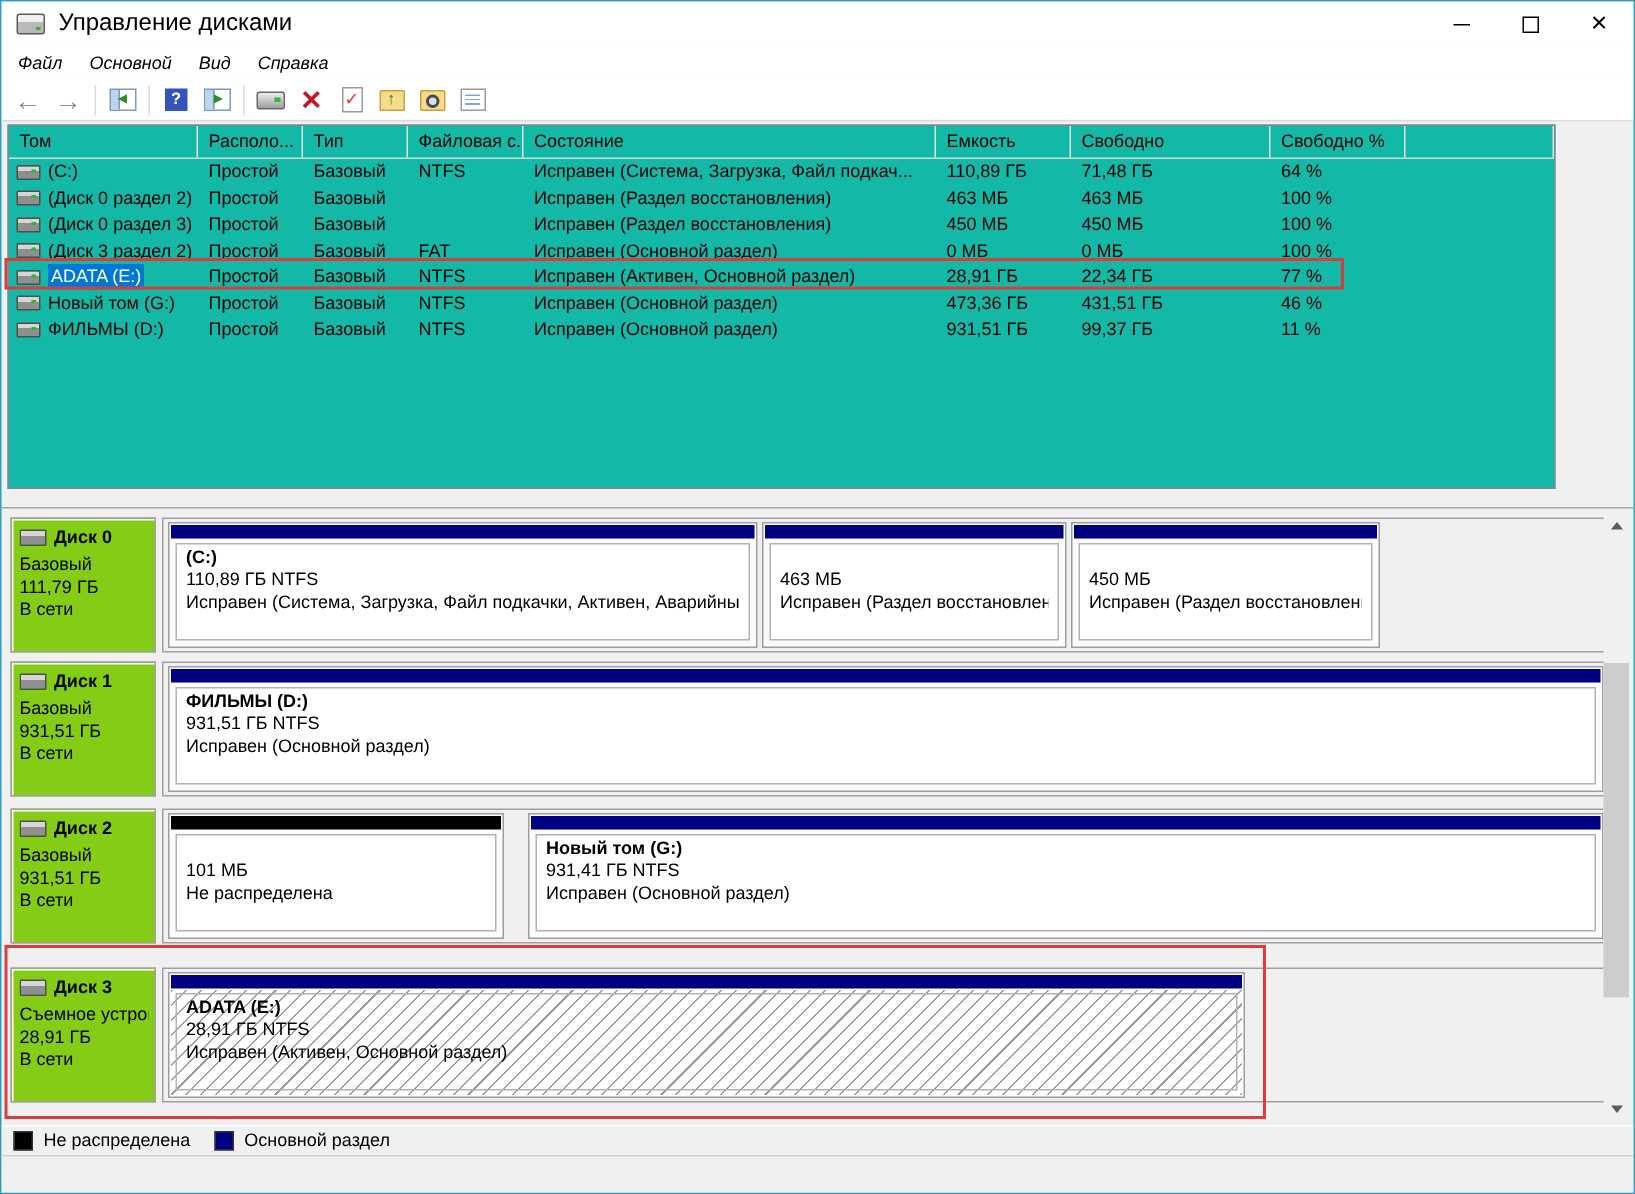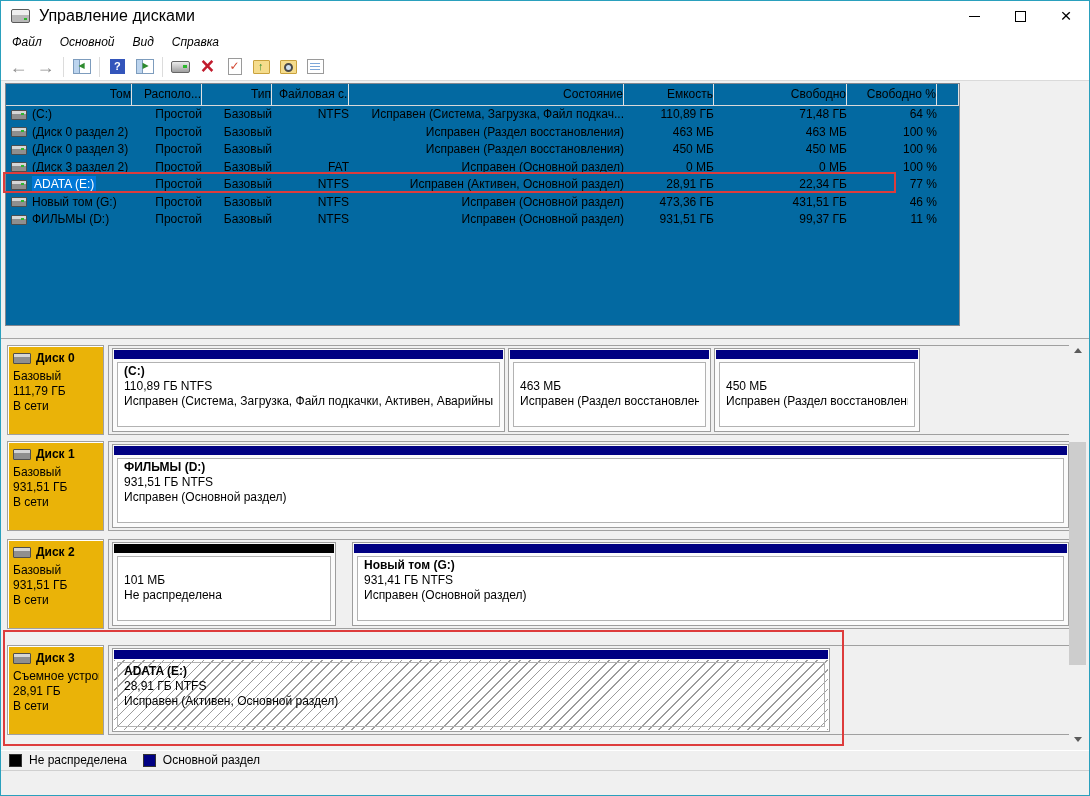--- a/index.html
+++ b/index.html
@@ -38,36 +38,36 @@
   .ic-device-properties::after{content:"";position:absolute;right:2px;top:3px;width:4px;height:3px;background:#2db82d;}
   .ic-delete::before{content:"\00D7";color:#c11b2d;font-size:23px;font-weight:bold;line-height:.8;}
   .ic-check-document{width:12px;height:15px;background:#fff;border:1px solid #9a9a9a;}
   .ic-check-document::before{content:"\2713";color:#d2452f;font-weight:bold;font-size:12px;position:absolute;left:1px;top:0px;}
   .ic-folder-up,.ic-folder-search{width:15px;height:12px;background:#f5dc8c;border:1px solid #c9a23e;border-radius:1px;}
   .ic-folder-up::before{content:"\2191";color:#2e8b2e;font-weight:bold;font-size:11px;position:absolute;left:4px;top:-1px;}
   .ic-folder-search::before{content:"";position:absolute;left:3px;top:2px;width:5px;height:5px;border:2px solid #4a4a4a;border-radius:50%;background:#cfe0f0;}
   .ic-task-list{width:15px;height:13px;background:#fff;border:1px solid #9a9a9a;}
   .ic-task-list::before{content:"";position:absolute;left:2px;top:3px;width:10px;height:8px;background:repeating-linear-gradient(#7da7d9 0 1px,transparent 1px 3px);}
   
-  .vpanel{position:absolute;left:4px;top:82px;width:955px;height:243px;background:#0369a1;border:1px solid #828790;box-sizing:border-box;overflow:hidden;text-align:right;}
+  .vpanel{position:absolute;left:4px;top:82px;width:1032px;height:243px;background:#14b8a6;border:1px solid #828790;box-sizing:border-box;overflow:hidden;}
   .vheader,.vrow{display:grid;grid-template-columns:126px 70px 70px 77px 275px 90px 133px 90px 1fr;}
   .vheader{height:21px;line-height:20px;border-bottom:1px solid #d9d9d9;}
   .vheader .hc{padding-left:7px;border-right:1px solid #e2e2e2;overflow:hidden;white-space:nowrap;}
   .vrow{height:17.5px;line-height:17px;}
   .vrow .c{padding-left:7px;overflow:hidden;white-space:nowrap;}
   .vrow .c0{display:flex;align-items:center;gap:5px;padding-left:5px;}
   .vdrive{flex:0 0 auto;width:14px;height:8px;background:linear-gradient(#d6d6d6 0 3px,#8f8f8f 3px);border:1px solid #4e4e4e;border-radius:1px;position:relative;}
   .vdrive::after{content:"";position:absolute;right:2px;top:2px;width:3px;height:2px;background:#2db82d;}
   .vname.sel{background:#0078d7;color:#fff;padding:0 2px;}
   
   .split-line{position:absolute;left:0;top:337px;width:100%;height:1px;background:#a5a5a5;}
   
   .gpanel{position:absolute;left:4px;top:340px;width:1082px;height:408px;background:#f0f0f0;}
   .drow{position:absolute;left:2px;width:1064px;height:92px;}
-  .dlabel{position:absolute;left:0;top:0;width:97px;height:90px;background:#eab308;border:1px solid #a0a0a0;box-shadow:1px 1px 0 #fff inset;box-sizing:border-box;padding:5px 4px 0 5px;}
+  .dlabel{position:absolute;left:0;top:0;width:97px;height:90px;background:#84cc16;border:1px solid #a0a0a0;box-shadow:1px 1px 0 #fff inset;box-sizing:border-box;padding:5px 4px 0 5px;}
   .dl-name{font-weight:bold;display:flex;align-items:center;gap:5px;margin-bottom:4px;white-space:nowrap;overflow:hidden;}
   .ddrive{flex:0 0 auto;width:16px;height:9px;background:linear-gradient(#d6d6d6 0 3px,#8f8f8f 3px);border:1px solid #4e4e4e;border-radius:1px;}
   .dl-line{height:15px;white-space:nowrap;overflow:hidden;}
   .dparts{position:absolute;left:101px;top:0;width:963px;height:90px;border:1px solid #a0a0a0;background:#f0f0f0;box-sizing:border-box;}
   .part{position:absolute;top:2px;height:84px;border:1px solid #9d9d9d;background:#fbfbfb;box-sizing:border-box;}
   .part.hatched{background:#fff;}
   .part.hatched .hfill{position:absolute;left:1px;right:1px;top:11px;bottom:1px;
      background:repeating-linear-gradient(135deg,#9c9c9c 0 1px,transparent 1px 7px);}
   .pbar{position:absolute;left:1px;right:1px;top:1px;height:9px;}
   .pbody{position:absolute;left:4px;right:4px;top:13px;bottom:4px;border:1px solid #b2b2b2;background:#fff;padding:1px 6px;overflow:hidden;}

